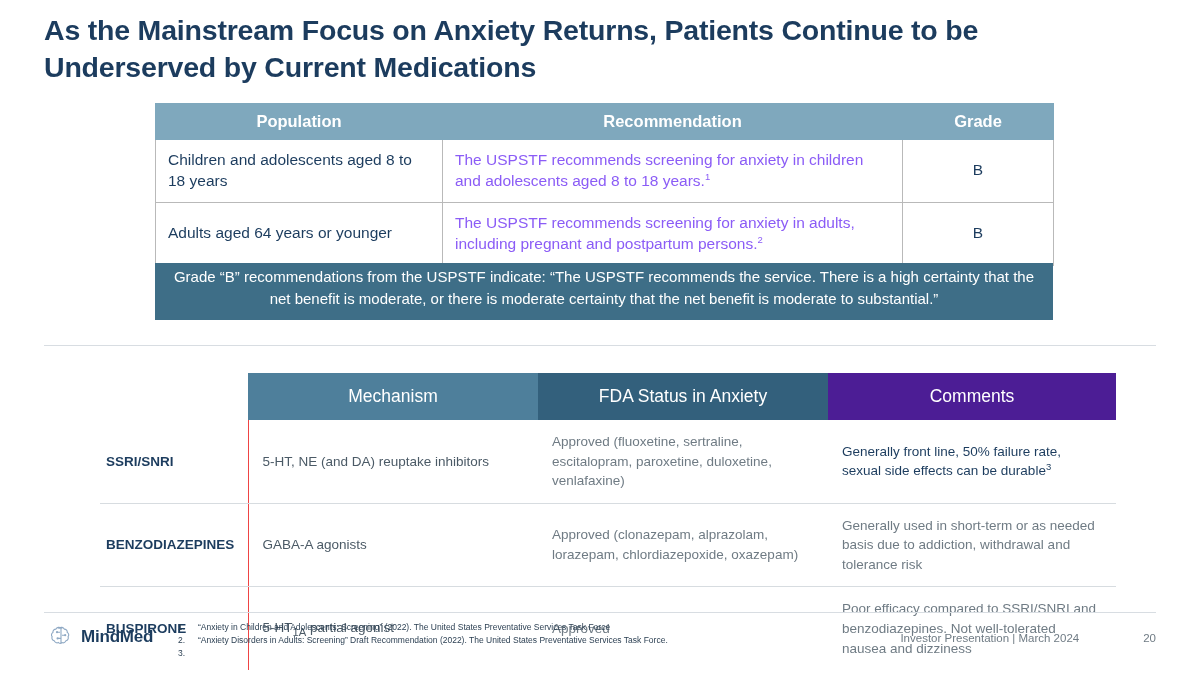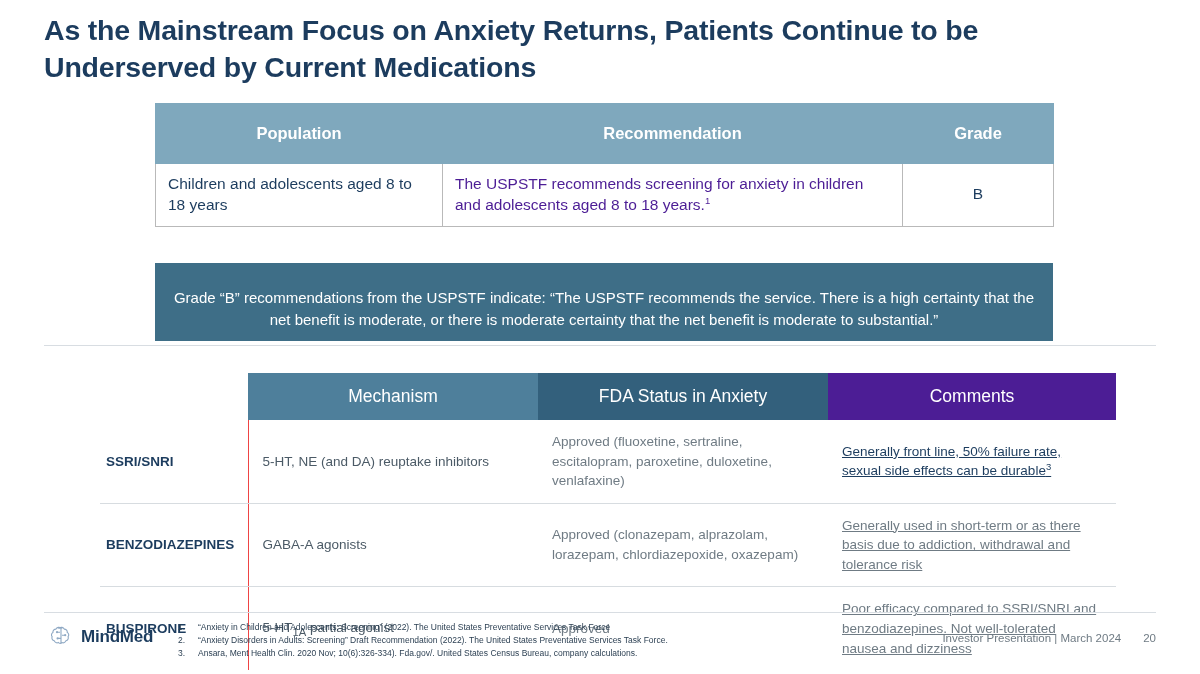--- a/index.html
+++ b/index.html
@@ -42,34 +42,34 @@
     top: 103px;
     width: 898px;
     border-collapse: collapse;
     table-layout: fixed;
   }
   .uspstf-table th {
     background: #7fa8bd;
     color: #ffffff;
     font-size: 16.5px;
     font-weight: bold;
-    padding: 20px 6px;
+    padding: 8px 6px;
     border: 1px solid #7fa8bd;
     text-align: center;
   }
   .uspstf-table td {
     border: 1px solid #b9b9b9;
     font-size: 15.5px;
     vertical-align: top;
     padding: 10px 12px;
     color: #1c3c5e;
     line-height: 1.35;
   }
   .uspstf-table td.rec {
-    color: #4c1d95;
+    color: #8b5cf6;
   }
   .uspstf-table td.grade {
     text-align: center;
     vertical-align: middle;
     color: #1c3c5e;
     font-size: 15.5px;
   }
   .uspstf-table td.pop {
     vertical-align: top;
     margin-top: 32px;
@@ -86,21 +86,21 @@
     position: absolute;
     left: 155px;
     top: 263px;
     width: 898px;
     box-sizing: border-box;
     background: #3e6e87;
     color: #ffffff;
     font-size: 15px;
     line-height: 1.45;
     text-align: center;
-    padding: 24px 14px 10px 14px;
+    padding: 3px 14px 10px 14px;
   }
 
   
   .divider {
     position: absolute;
     left: 44px;
     top: 345px;
     width: 1112px;
     height: 1px;
     background: #d8dde2;
@@ -146,21 +146,21 @@
   }
   .drug-table td.label {
     font-size: 13.5px;
     font-weight: bold;
     color: #1c3c5e;
     border-right: 1px solid #ef4444;
     padding-left: 6px;
   }
   .drug-table td.mech { color: #4b5a66; }
   .drug-table td.fda { color: #6f7b84; }
-  .drug-table td.comments { color: #6f7b84; text-decoration: underline; }
+  .drug-table td.comments { color: #6f7b84; }
   .drug-table tr.first td.comments {
     color: #1c3c5e;
   }
   .drug-table tr.first td { border-top: none; }
   .drug-table tr.last td { border-bottom: none; }
 
   
   .footer-rule {
     position: absolute;
     left: 44px;
@@ -206,21 +206,21 @@
   .footer-right {
     position: absolute;
     right: 44px;
     top: 632px;
     font-size: 11.5px;
     color: #6f7b84;
     display: flex;
     gap: 22px;
     align-items: center;
   }
-  .footer-right .pagenum { color: #6f7b84; }
+  .footer-right .pagenum { color: #6f7b84; margin-left: 42px; }
 </style>
 </head>
 <body>
 
 <div class="slide">
 
   <div class="title">As the Mainstream Focus on Anxiety Returns, Patients Continue to be Underserved by Current Medications</div>
 
   <table class="uspstf-table">
     <colgroup>
@@ -232,20 +232,25 @@
       <tr>
         <th>Population</th>
         <th>Recommendation</th>
         <th>Grade</th>
       </tr>
     </thead>
     <tbody>
       <tr class="row1">
         <td class="pop">Children and adolescents aged 8 to 18 years</td>
         <td class="rec"><span>The USPSTF recommends screening for anxiety in children and adolescents aged 8 to 18 years.</span><sup>1</sup></td>
+        <td class="grade">B</td>
+      </tr>
+      <tr class="row2">
+        <td class="pop">Adults aged 64 years or younger</td>
+        <td class="rec"><span>The USPSTF recommends screening for anxiety in adults, including pregnant and postpartum persons.</span><sup>2</sup></td>
         <td class="grade">B</td>
       </tr>
     </tbody>
   </table>
 
   <div class="uspstf-note">Grade “B” recommendations from the USPSTF indicate: “The USPSTF recommends the service. There is a high certainty that the net benefit is moderate, or there is moderate certainty that the net benefit is moderate to substantial.”</div>
 
   <div class="divider"></div>
 
   <div class="drug-wrap">
@@ -268,21 +273,21 @@
         <tr class="first">
           <td class="label">SSRI/SNRI</td>
           <td class="mech">5-HT, NE (and DA) reuptake inhibitors</td>
           <td class="fda">Approved (fluoxetine, sertraline, escitalopram, paroxetine, duloxetine, venlafaxine)</td>
           <td class="comments"><span>Generally front line, 50% failure rate, sexual side effects can be durable</span><sup>3</sup></td>
         </tr>
         <tr>
           <td class="label">BENZODIAZEPINES</td>
           <td class="mech">GABA-A agonists</td>
           <td class="fda">Approved (clonazepam, alprazolam, lorazepam, chlordiazepoxide, oxazepam)</td>
-          <td class="comments">Generally used in short-term or as there basis due to addiction, withdrawal and tolerance risk</td>
+          <td class="comments">Generally used in short-term or as needed basis due to addiction, withdrawal and tolerance risk</td>
         </tr>
         <tr class="last">
           <td class="label">BUSPIRONE</td>
           <td class="mech"><span>5-HT</span><sub>1A</sub><span> partial agonist</span></td>
           <td class="fda">Approved</td>
           <td class="comments">Poor efficacy compared to SSRI/SNRI and benzodiazepines. Not well-tolerated nausea and dizziness</td>
         </tr>
       </tbody>
     </table>
   </div>
@@ -310,21 +315,20 @@
     <div class="fn">
       <span class="num">1.</span>
       <span>“Anxiety in Children and Adolescents: Screening” (2022). The United States Preventative Services Task Force</span>
     </div>
     <div class="fn">
       <span class="num">2.</span>
       <span>“Anxiety Disorders in Adults: Screening” Draft Recommendation (2022). The United States Preventative Services Task Force.</span>
     </div>
     <div class="fn">
       <span class="num">3.</span>
-      <span>Ansara, Ment Health Clin. 2020 Nov; 10(6):326-334). Fda.gov/. United States Census Bureau, company calculations.</span>
     </div>
   </div>
 
   <div class="footer-right">
     <span>Investor Presentation | March 2024</span>
     <span class="pagenum">20</span>
   </div>
 
 </div>
 

